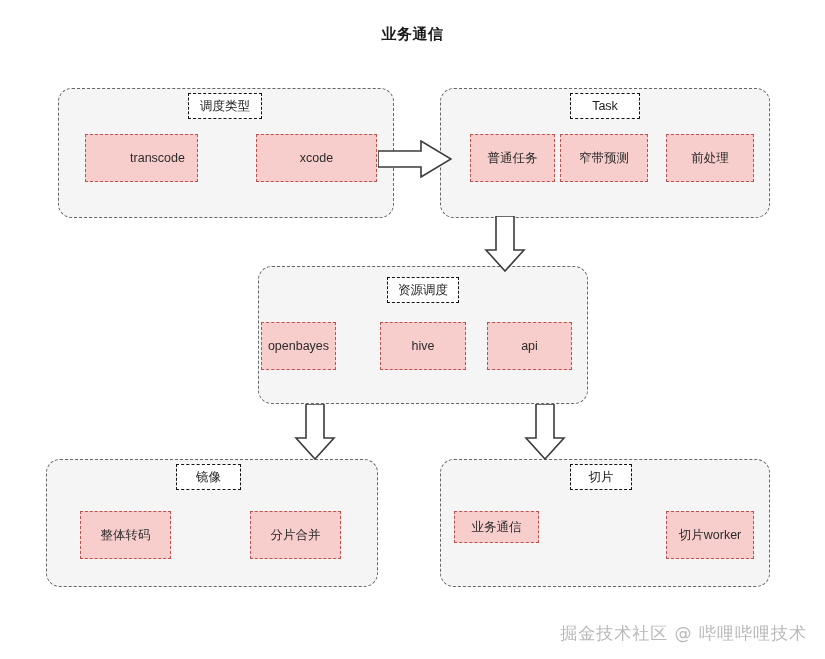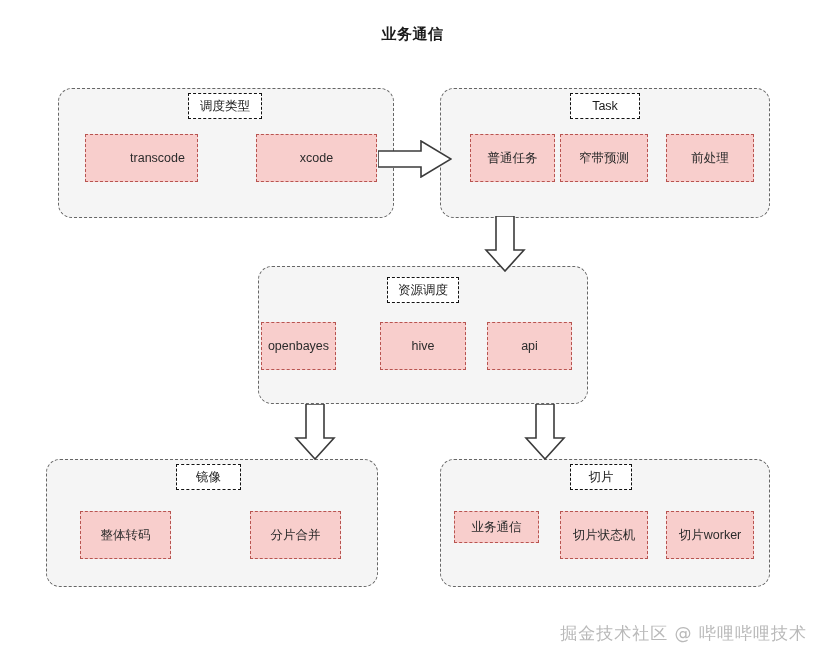--- a/index.html
+++ b/index.html
@@ -107,21 +107,20 @@
   <div class="node" style="left:487px; top:322px; width:85px; height:48px;">api</div>
 
   <div class="group" style="left:46px; top:459px; width:332px; height:128px;"></div>
   <div class="group-label" style="left:176px; top:464px; width:65px; height:26px;">镜像</div>
   <div class="node" style="left:250px; top:511px; width:91px; height:48px;">分片合并</div>
   <div class="node" style="left:80px; top:511px; width:91px; height:48px;">整体转码</div>
 
   <div class="group" style="left:440px; top:459px; width:330px; height:128px;"></div>
   <div class="group-label" style="left:570px; top:464px; width:62px; height:26px;">切片</div>
   <div class="node" style="left:454px; top:511px; width:85px; height:32px;font-family:Liberation Serif, serif;">业务通信</div>
-  <div class="node" style="left:560px; top:511px; width:88px; height:48px;">切片状态机</div>
   <div class="node" style="left:666px; top:511px; width:88px; height:48px;">切片worker</div>
 
   <div class="arrow" style="left:378px; top:140px;">
     <svg width="74" height="38" viewBox="0 0 74 38">
       <polygon points="0,11 43,11 43,1 73,19 43,37 43,27 0,27" fill="#ffffff" stroke="#3b3b3b" stroke-width="1.6" stroke-linejoin="miter"></polygon>
     </svg>
   </div>
 
   <div class="arrow" style="left:484px; top:216px;">
     <svg width="42" height="56" viewBox="0 0 42 56">

